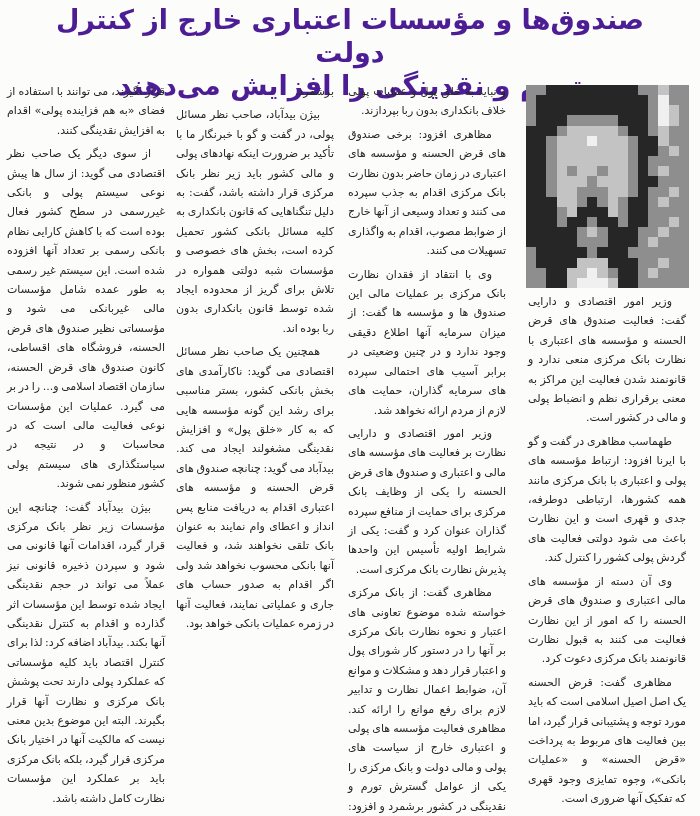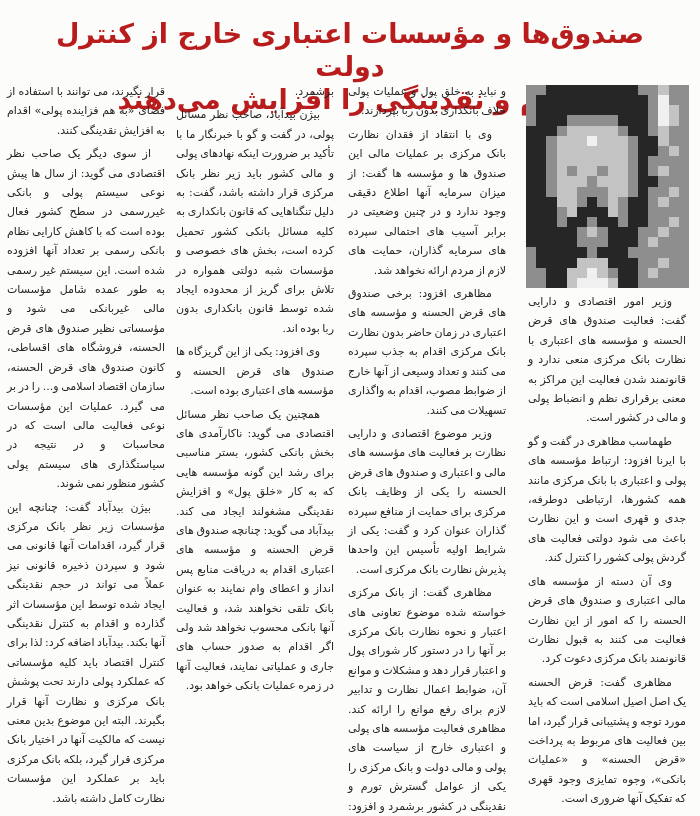--- a/index.html
+++ b/index.html
@@ -3,22 +3,22 @@
 <meta charset="utf-8">
 <style>
   html,body{margin:0;padding:0;}
   body{
     width:700px;height:816px;position:relative;overflow:hidden;
     background:#fcfcfa;
     font-family:"DejaVu Sans", sans-serif;
     color:#242424;
   }
   .headline{
-    position:absolute;top:17px;left:30px;right:30px;
-    direction:rtl;text-align:center;font-weight:bold;color:#b91c1c;
+    position:absolute;top:3px;left:30px;right:30px;
+    direction:rtl;text-align:center;font-weight:bold;color:#4c1d95;
   }
   .h-line{font-size:27px;line-height:33px;letter-spacing:-0.5px;}
   .col{
     position:absolute;top:78px;height:736px;width:166px;
     direction:rtl;text-align:justify;
     font-size:11px;line-height:19.4px;word-spacing:-1px;
     overflow:hidden;color:#262626;
   }
   .col p{margin:4px;text-indent:14px;}
   .col p.cont{text-indent:0;}
@@ -368,30 +368,29 @@
     </figure>
     <p>وزیر امور اقتصادی و دارایی گفت: فعالیت صندوق های قرض الحسنه و مؤسسه های اعتباری با نظارت بانک مرکزی منعی ندارد و قانونمند شدن فعالیت این مراکز به معنی برقراری نظم و انضباط پولی و مالی در کشور است.</p>
     <p>طهماسب مظاهری در گفت و گو با ایرنا افزود: ارتباط مؤسسه های پولی و اعتباری با بانک مرکزی مانند همه کشورها، ارتباطی دوطرفه، جدی و قهری است و این نظارت باعث می شود دولتی فعالیت های گردش پولی کشور را کنترل کند.</p>
     <p>وی آن دسته از مؤسسه های مالی اعتباری و صندوق های قرض الحسنه را که امور از این نظارت فعالیت می کنند به قبول نظارت قانونمند بانک مرکزی دعوت کرد.</p>
     <p>مظاهری گفت: قرض الحسنه یک اصل اصیل اسلامی است که باید مورد توجه و پشتیبانی قرار گیرد، اما بین فعالیت های مربوط به پرداخت «قرض الحسنه» و «عملیات بانکی»، وجوه تمایزی وجود قهری که تفکیک آنها ضروری است.</p>
     <p>وزیر امور اقتصادی و دارایی تأکید کرد: صندوق های قرض الحسنه باید فعالیت خود را به شرایط و ضوابطی که برای قرض الحسنه ذکر شده محدود کنند</p>
   </section>
 
   <section class="col col-2">
     <p class="cont">و نباید به خلق پول و عملیات پولی خلاف بانکداری بدون ربا بپردازند.</p>
+    <p>مظاهری افزود: برخی صندوق های قرض الحسنه و مؤسسه های اعتباری در زمان حاضر بدون نظارت بانک مرکزی اقدام به جذب سپرده می کنند و تعداد وسیعی از آنها خارج از ضوابط مصوب، اقدام به واگذاری تسهیلات می کنند.</p>
     <p>وی با انتقاد از فقدان نظارت بانک مرکزی بر عملیات مالی این صندوق ها و مؤسسه ها گفت: از میزان سرمایه آنها اطلاع دقیقی وجود ندارد و در چنین وضعیتی در برابر آسیب های احتمالی سپرده های سرمایه گذاران، حمایت های لازم از مردم ارائه نخواهد شد.</p>
-    <p>مظاهری افزود: برخی صندوق های قرض الحسنه و مؤسسه های اعتباری در زمان حاضر بدون نظارت بانک مرکزی اقدام به جذب سپرده می کنند و تعداد وسیعی از آنها خارج از ضوابط مصوب، اقدام به واگذاری تسهیلات می کنند.</p>
-    <p>وزیر موضوع اقتصادی و دارایی نظارت بر فعالیت های مؤسسه های مالی و اعتباری و صندوق های قرض الحسنه را یکی از وظایف بانک مرکزی برای حمایت از منافع سپرده گذاران عنوان کرد و گفت: یکی از شرایط اولیه تأسیس این واحدها پذیرش نظارت بانک مرکزی است.</p>
+    <p>وزیر امور اقتصادی و دارایی نظارت بر فعالیت های مؤسسه های مالی و اعتباری و صندوق های قرض الحسنه را یکی از وظایف بانک مرکزی برای حمایت از منافع سپرده گذاران عنوان کرد و گفت: یکی از شرایط اولیه تأسیس این واحدها پذیرش نظارت بانک مرکزی است.</p>
     <p>مظاهری گفت: از بانک مرکزی خواسته شده موضوع تعاونی های اعتبار و نحوه نظارت بانک مرکزی بر آنها را در دستور کار شورای پول و اعتبار قرار دهد و مشکلات و موانع آن، ضوابط اعمال نظارت و تدابیر لازم برای رفع موانع را ارائه کند. مظاهری فعالیت مؤسسه های پولی و اعتباری خارج از سیاست های پولی و مالی دولت و بانک مرکزی را یکی از عوامل گسترش تورم و نقدینگی در کشور برشمرد و افزود: آنها باید از لحاظ خلق پول، اعتبارات و ضوابط سود سپرده گذاران با نظارت بانک مرکزی عمل کنند. وزیر امور اقتصادی و دارایی انضباط مالی، حمایت از منافع سپرده گذاران، مهار تورم و نظارت بر نحوه و میزان خلق پول را از دلایل ضرورت اعمال این نظارت</p>
   </section>
 
   <section class="col col-3">
     <p class="cont">برشمرد.</p>
     <p>بیژن بیدآباد، صاحب نظر مسائل پولی، در گفت و گو با خبرنگار ما با تأکید بر ضرورت اینکه نهادهای پولی و مالی کشور باید زیر نظر بانک مرکزی قرار داشته باشد، گفت: به دلیل تنگناهایی که قانون بانکداری به کلیه مسائل بانکی کشور تحمیل کرده است، بخش های خصوصی و مؤسسات شبه دولتی همواره در تلاش برای گریز از محدوده ایجاد شده توسط قانون بانکداری بدون ربا بوده اند.</p>
-    <p>وی افزود: یکی از این گریزگاه ها صندوق های قرض الحسنه و مؤسسه های اعتباری بوده است.</p>
     <p>همچنین یک صاحب نظر مسائل اقتصادی می گوید: ناکارآمدی های بخش بانکی کشور، بستر مناسبی برای رشد این گونه مؤسسه هایی که به کار «خلق پول» و افزایش نقدینگی مشغولند ایجاد می کند. بیدآباد می گوید: چنانچه صندوق های قرض الحسنه و مؤسسه های اعتباری اقدام به دریافت منابع پس انداز و اعطای وام نمایند به عنوان بانک تلقی نخواهند شد، و فعالیت آنها بانکی محسوب نخواهد شد ولی اگر اقدام به صدور حساب های جاری و عملیاتی نمایند، فعالیت آنها در زمره عملیات بانکی خواهد بود.</p>
 
   </section>
 
   <section class="col col-4">
     <p class="cont">قرار نگیرند، می توانند با استفاده از فضای «به هم فزاینده پولی» اقدام به افزایش نقدینگی کنند.</p>
     <p>از سوی دیگر یک صاحب نظر اقتصادی می گوید: از سال ها پیش نوعی سیستم پولی و بانکی غیررسمی در سطح کشور فعال بوده است که با کاهش کارایی نظام بانکی رسمی بر تعداد آنها افزوده شده است. این سیستم غیر رسمی به طور عمده شامل مؤسسات مالی غیربانکی می شود و مؤسساتی نظیر صندوق های قرض الحسنه، فروشگاه های اقساطی، کانون صندوق های قرض الحسنه، سازمان اقتصاد اسلامی و... را در بر می گیرد. عملیات این مؤسسات نوعی فعالیت مالی است که در محاسبات و در نتیجه در سیاستگذاری های سیستم پولی کشور منظور نمی شوند.</p>
     <p>بیژن بیدآباد گفت: چنانچه این مؤسسات زیر نظر بانک مرکزی قرار گیرد، اقدامات آنها قانونی می شود و سپردن ذخیره قانونی نیز عملاً می تواند در حجم نقدینگی ایجاد شده توسط این مؤسسات اثر گذارده و اقدام به کنترل نقدینگی آنها بکند. بیدآباد اضافه کرد: لذا برای کنترل اقتصاد باید کلیه مؤسساتی که عملکرد پولی دارند تحت پوشش بانک مرکزی و نظارت آنها قرار بگیرند. البته این موضوع بدین معنی نیست که مالکیت آنها در اختیار بانک مرکزی قرار گیرد، بلکه بانک مرکزی باید بر عملکرد این مؤسسات نظارت کامل داشته باشد.</p>
     <p>یک کارشناس اقتصادی نیز می گوید: تا زمانی که نظارت و کنترلی بر این گونه مؤسسات وجود نداشته باشد، بر بی نظمی ها در حوزه اقتصاد و پولی افزوده شده و شاهد آن خواهیم بود که تورم و افزایش حجم نقدینگی کنترل ناپذیر خود را نشان دهند.</p>
   </section>

